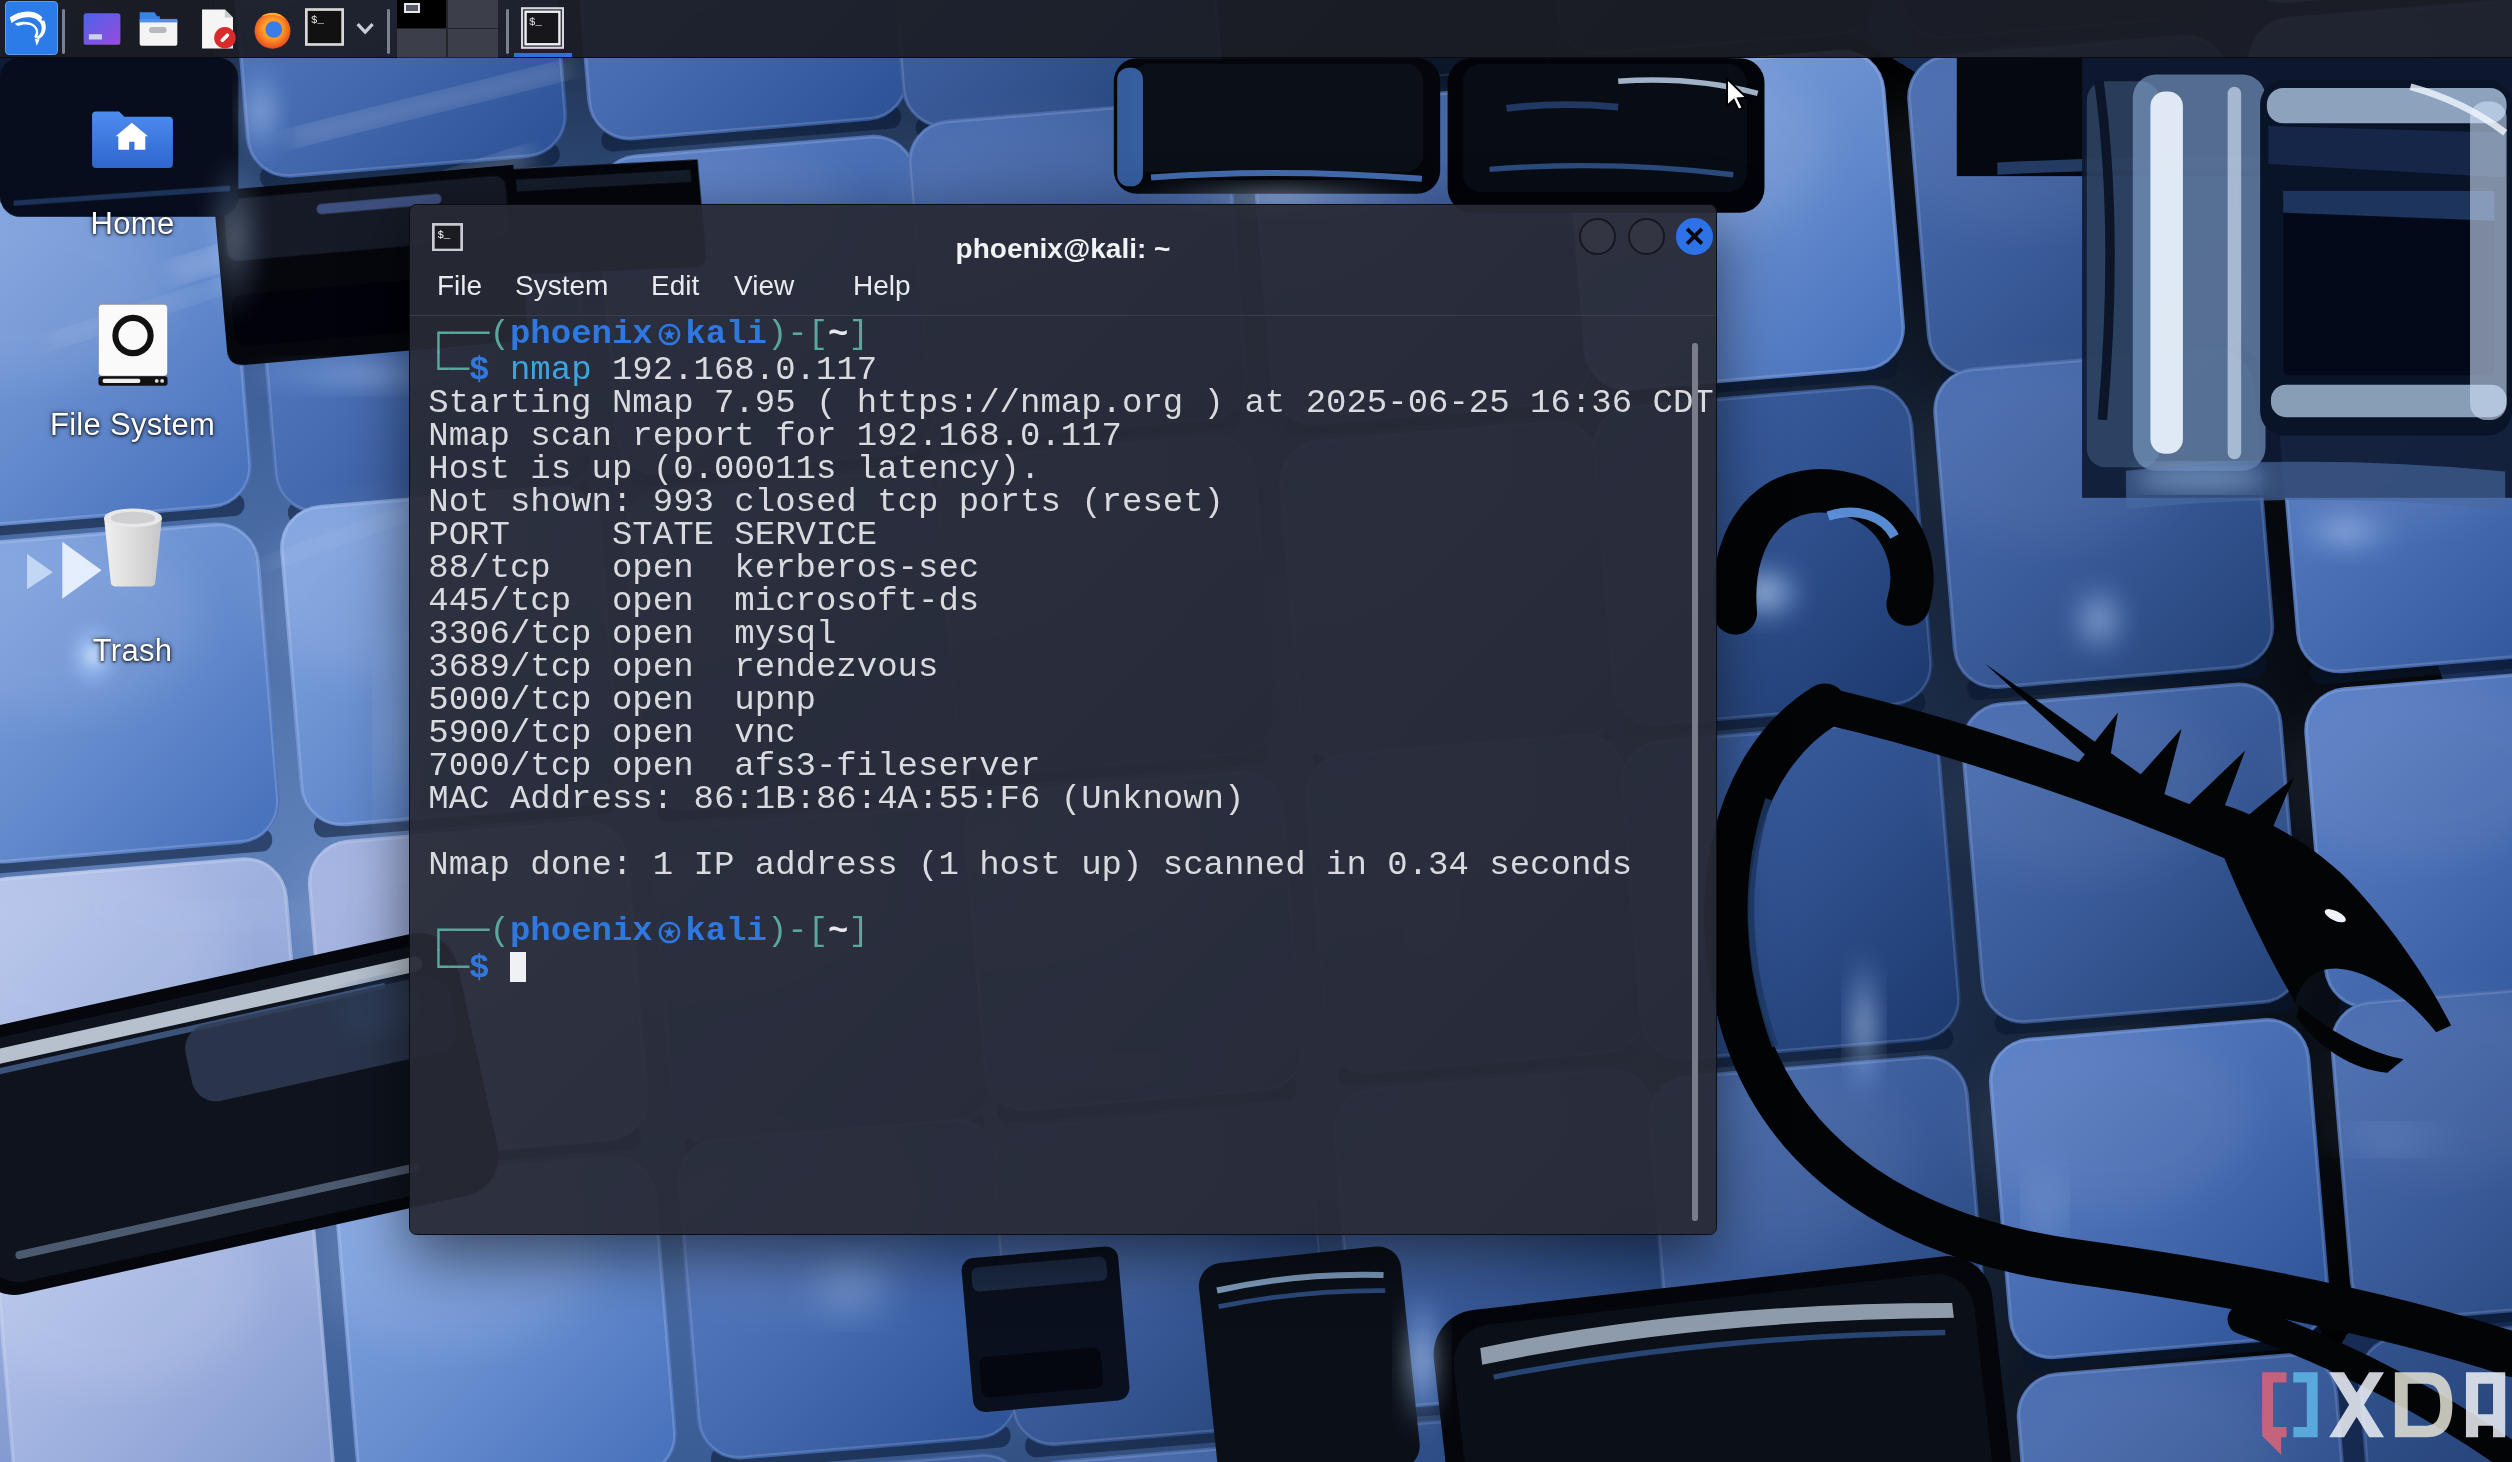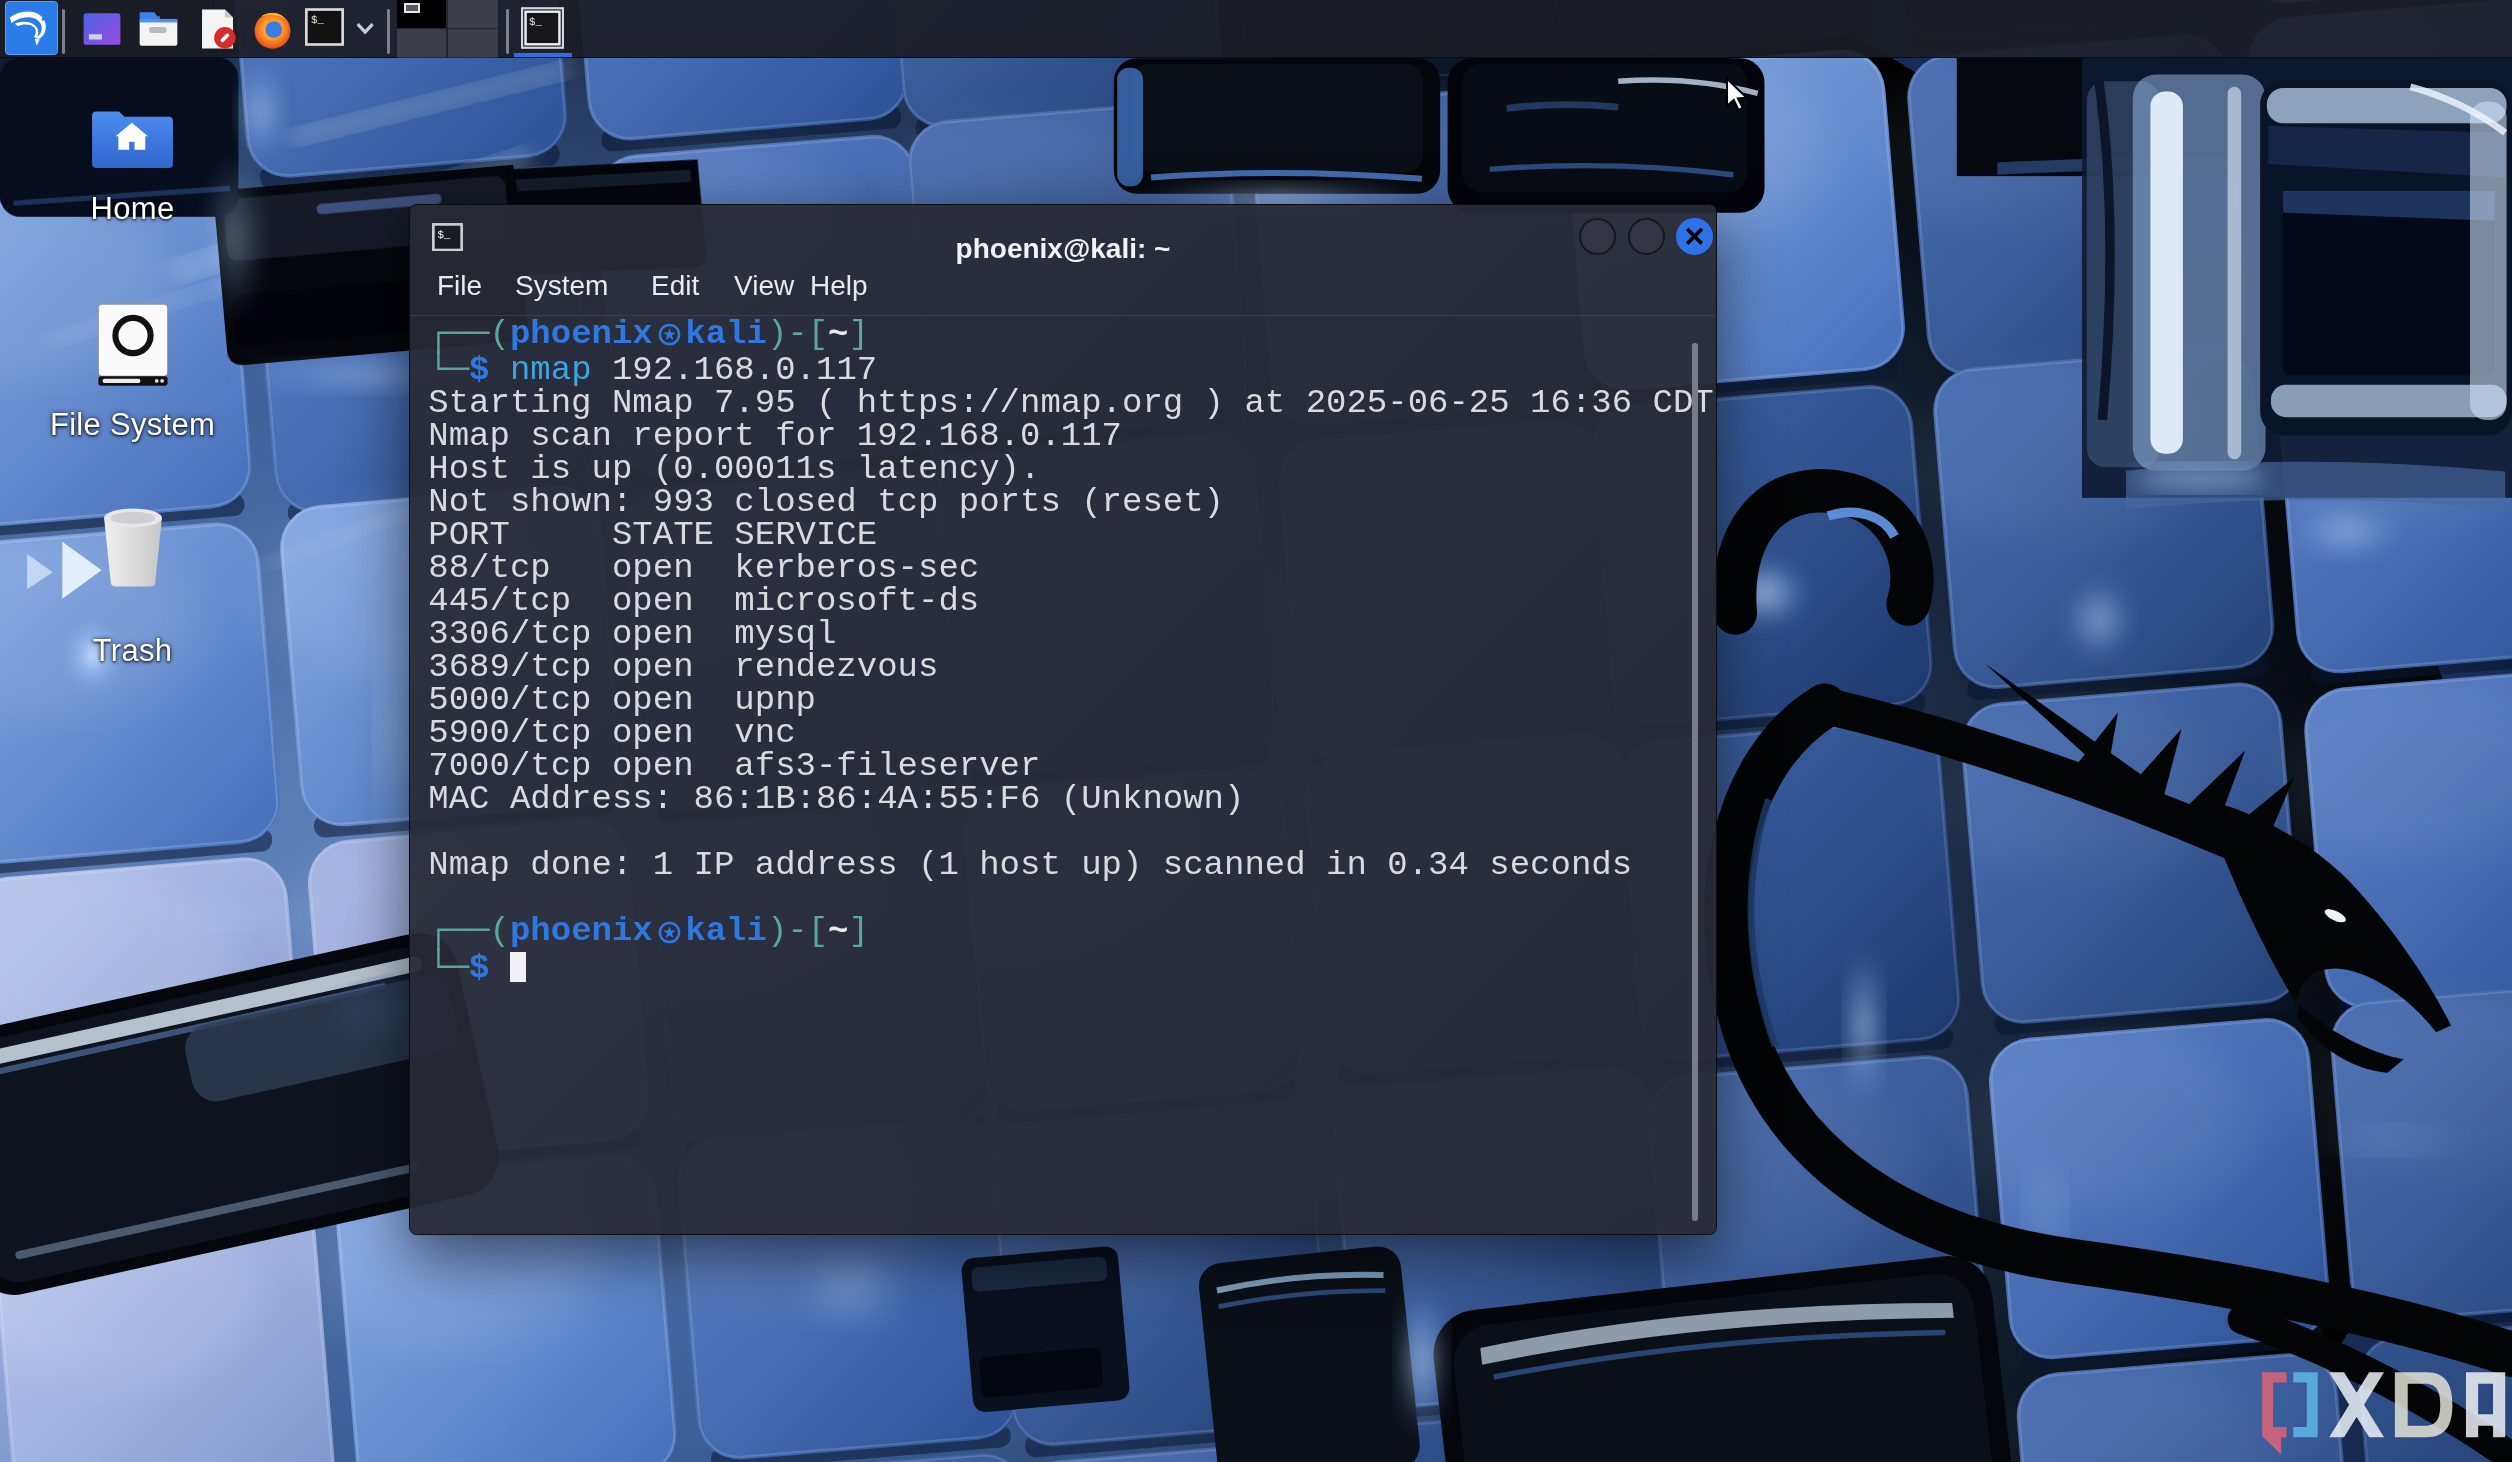--- a/index.html
+++ b/index.html
@@ -783,21 +783,21 @@
   <svg width="87" height="64" viewBox="0 0 128 95">
     <defs>
           <linearGradient id="hfold" x1="0" y1="0" x2="0" y2="1">
             <stop offset="0" stop-color="#4e8cf0"></stop>
             <stop offset="1" stop-color="#2e66cc"></stop>
           </linearGradient>
         </defs>
     <path d="M4 14 C4 10 6 8 10 8 L44 8 L52 16 L118 16 C122 16 124 18 124 22 L124 86 C124 90 122 92 118 92 L10 92 C6 92 4 90 4 86 Z" fill="url(#hfold)"></path>
     <path d="M64 30 L88 50 L84 50 L84 70 L68 70 L68 58 L60 58 L60 70 L44 70 L44 50 L40 50 Z" fill="#fff" transform="translate(-1,-5)"></path>
   </svg>
-  <div class="dlabel" style="margin-top:19px">Home</div>
+  <div class="dlabel" style="margin-top:34px">Home</div>
 </div>
 <div class="dicon" style="left:31px;top:303px;width:203px">
   <svg width="72" height="84" viewBox="0 0 53 62">
     <rect x="1" y="1" width="51" height="53" rx="3" fill="#fafafa" stroke="#888" stroke-width="0.5"></rect>
     <circle cx="26.5" cy="24" r="13" fill="none" stroke="#111" stroke-width="4.5"></circle>
     <rect x="1" y="54" width="51" height="7" rx="2" fill="#111"></rect>
     <rect x="4" y="56" width="28" height="3" rx="1.5" fill="#eee"></rect>
     <circle cx="44" cy="57.5" r="1.4" fill="#ddd"></circle>
         <circle cx="48" cy="57.5" r="1.4" fill="#ddd"></circle>
   </svg>
@@ -828,21 +828,21 @@
     <div id="title">phoenix@kali: ~</div>
     <div class="wbtn" style="left:1169px"></div>
     <div class="wbtn" style="left:1218px"></div>
     <div class="wbtn" id="closebtn" style="left:1266px">×</div>
   </div>
   <div id="menubar">
     <span style="left:27px">File</span>
         <span style="left:105px">System</span>
         <span style="left:241px">Edit</span>
         <span style="left:324px">View</span>
-        <span style="left:400px">Help</span>
+        <span style="left:443px">Help</span>
   </div>
   <div id="msep"></div>
   <div id="tbody"><span class="g">┌──(</span><b class="b">phoenix</b><span class="kat"><svg viewBox="0 0 24 24" width="23" height="23">
             <circle cx="12" cy="12" r="10" fill="none" stroke="#2f78e0" stroke-width="2.6"></circle>
             <path d="M12 5.5 L13.6 10 L18.4 10 L14.6 13 L16 17.8 L12 15 L8 17.8 L9.4 13 L5.6 10 L10.4 10 Z" fill="#2f78e0"></path>
           </svg></span><b class="b">kali</b><span class="g">)-[</span><b class="w">~</b><span class="g">]</span>
 <span class="g">└─</span><b class="b">$</b> <span class="c">nmap</span> 192.168.0.117
 Starting Nmap 7.95 ( https://nmap.org ) at 2025-06-25 16:36 CDT
 Nmap scan report for 192.168.0.117
 Host is up (0.00011s latency).

